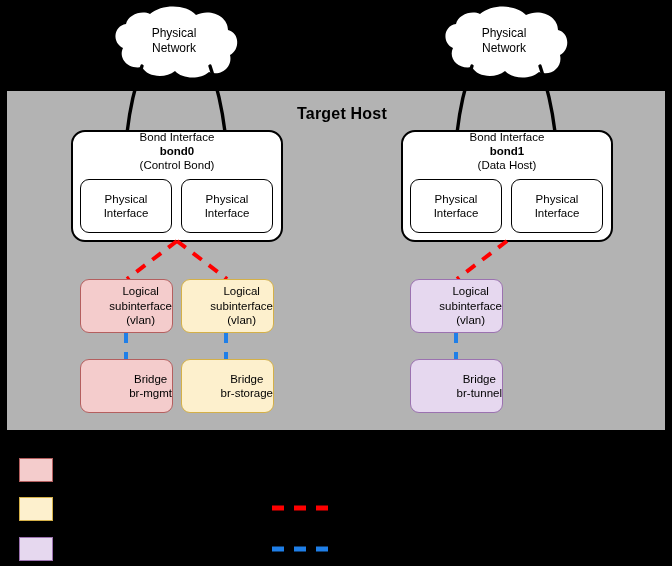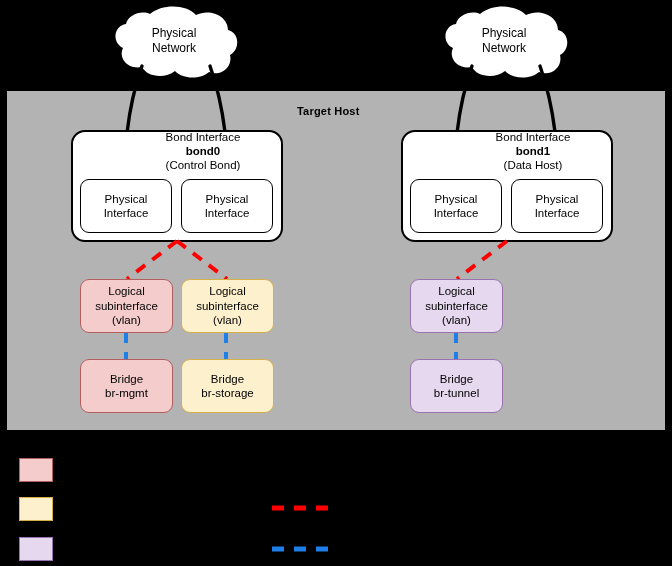--- a/index.html
+++ b/index.html
@@ -33,21 +33,21 @@
     left: 7px;
     top: 91px;
     width: 658px;
     height: 339px;
     background: #b3b3b3;
   }
   .host-label {
     position: absolute;
     left: 297px;
     top: 105px;
-    font-size: 11px;
+    font-size: 16px;
     font-weight: bold;
     color: #000;
     letter-spacing: 0.2px;
     white-space: nowrap;
   }
   
   .cloud-label {
     position: absolute;
     text-align: center;
     font-size: 12px;
@@ -67,21 +67,20 @@
     position: absolute;
     width: 100%;
     top: 7px;
     left: 0;
     text-align: center;
     font-size: 11.5px;
     line-height: 14px;
     color: #000;
     z-index: 4;
     pointer-events: none;
-    margin-left: 26px;
   }
   .bond-title .bold { font-weight: bold; }
   
   .phys-box {
     position: absolute;
     background: #ffffff;
     border: 1.4px solid #000000;
     border-radius: 9px;
     box-sizing: border-box;
     display: flex;
@@ -93,21 +92,21 @@
     color: #000;
     z-index: 5;
   }
   
   .node-box {
     position: absolute;
     border-radius: 9px;
     box-sizing: border-box;
     display: flex;
     align-items: center;
-    justify-content: center;
+    justify-content: flex-end;
     text-align: center;
     font-size: 11.5px;
     line-height: 14.5px;
     color: #000;
     border-width: 1.6px;
     border-style: solid;
     z-index: 6;
   }
   .node-box .bold { font-weight: normal; }
   

